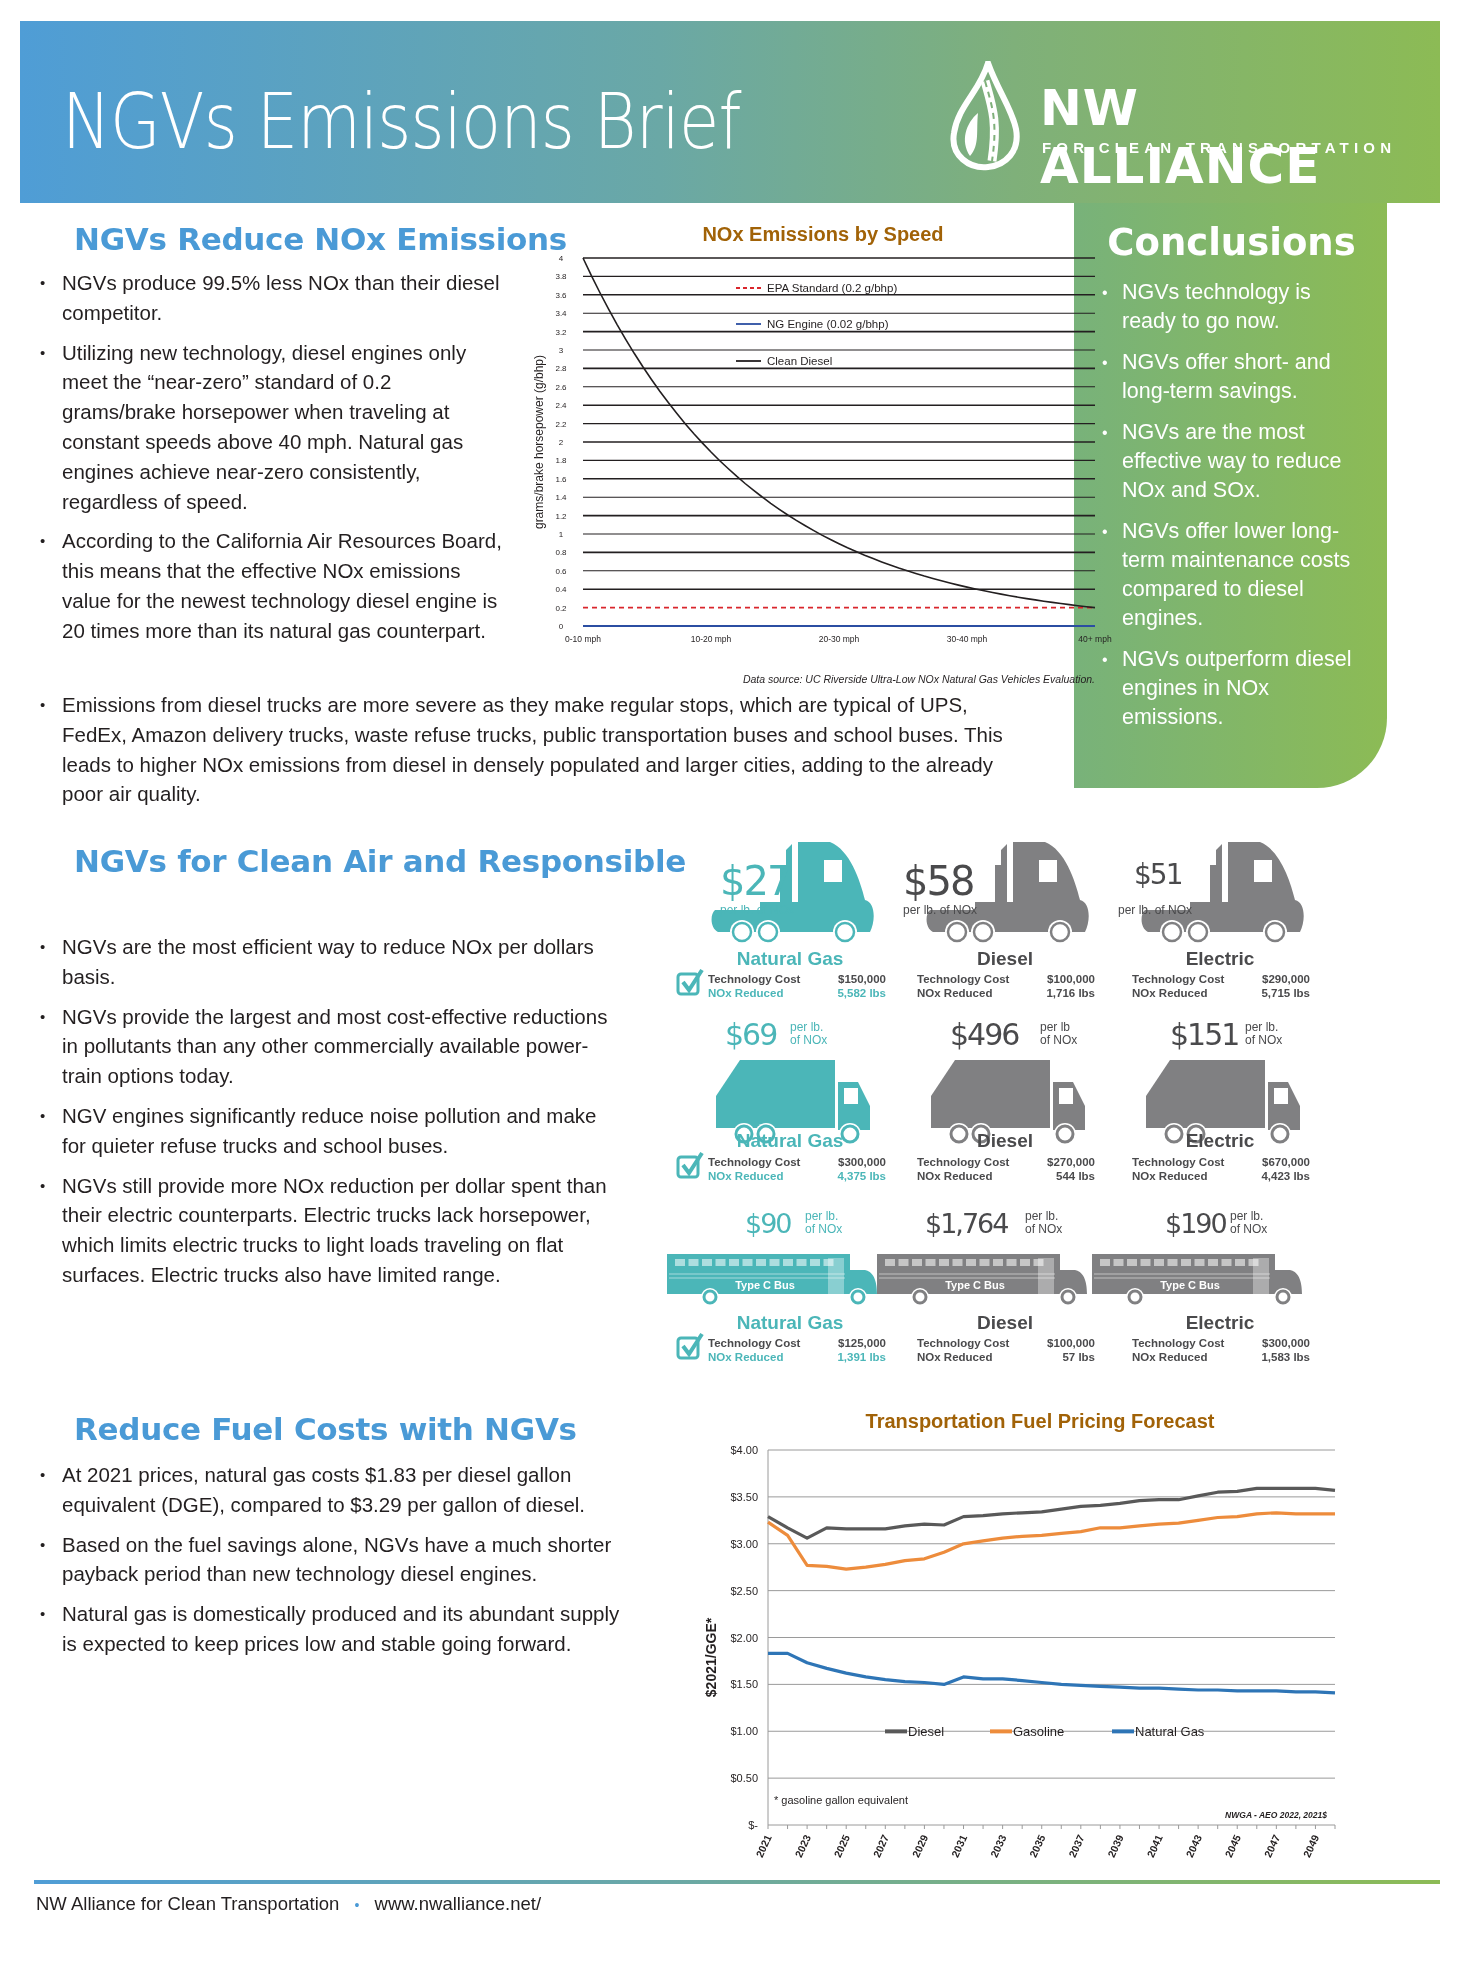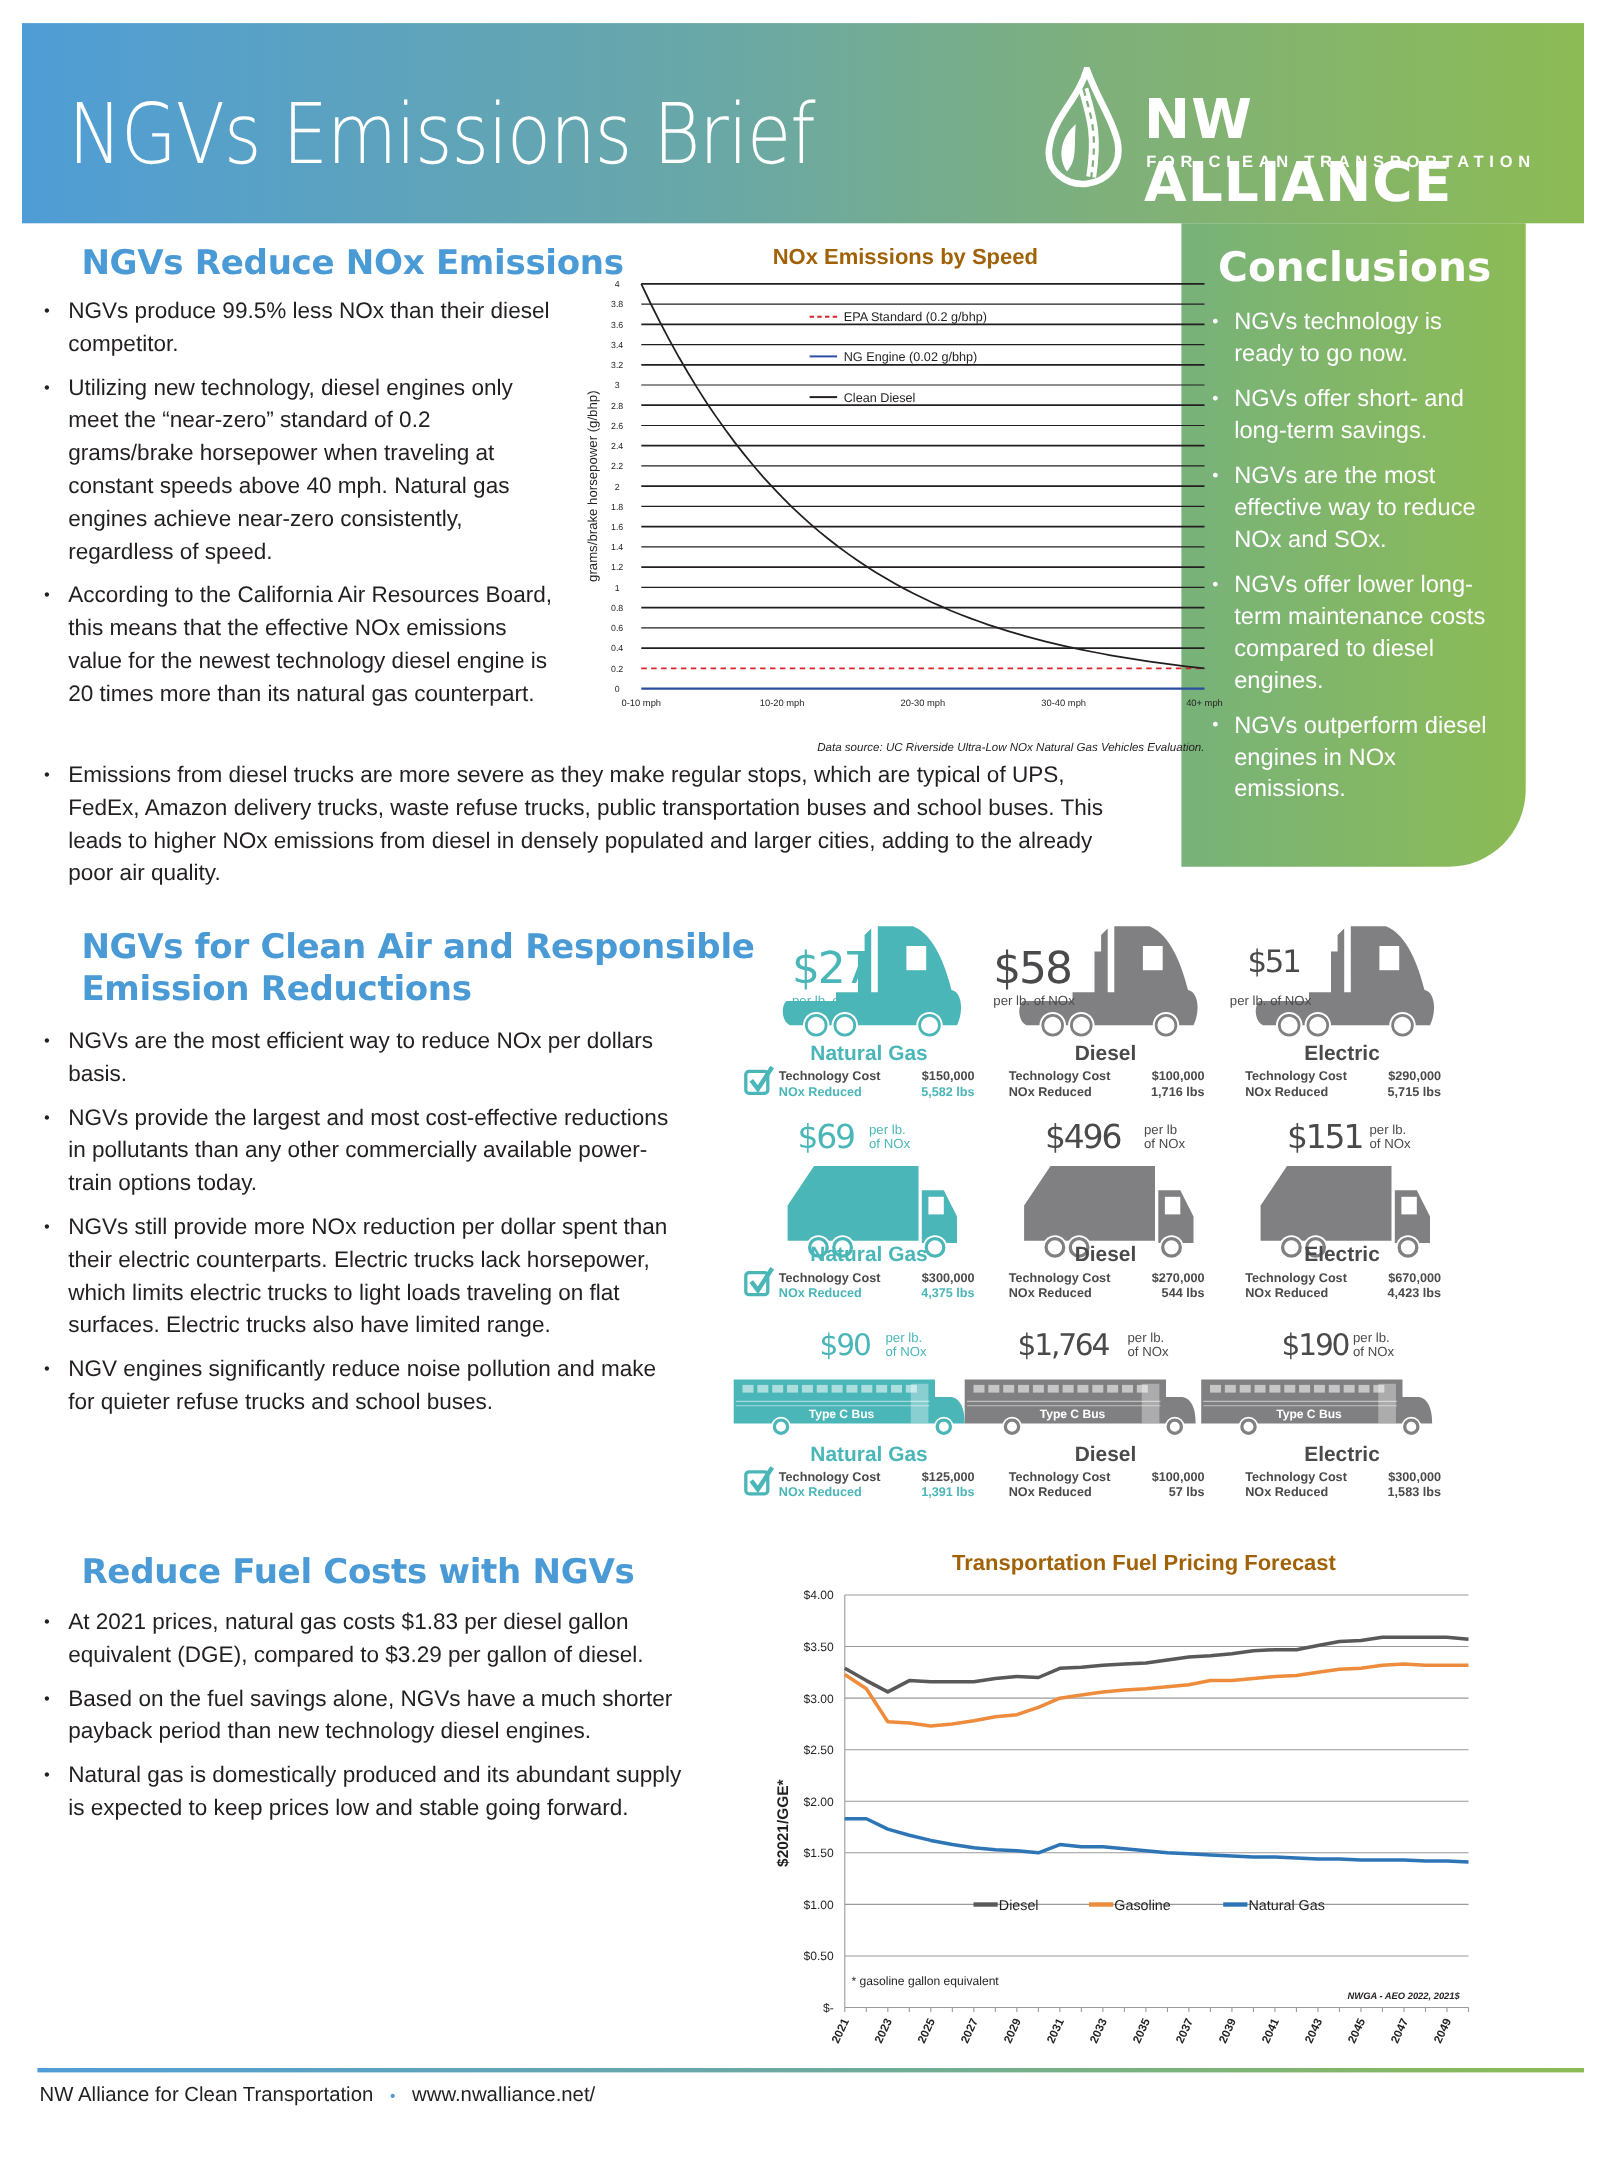--- a/index.html
+++ b/index.html
@@ -160,27 +160,26 @@
       <line x1="213" x2="238" y1="103" y2="103" stroke="#2b4ea2" stroke-width="1.8" stroke-dasharray="none"></line>
       <text x="244" y="107" font-size="11.5" fill="#231f20">NG Engine (0.02 g/bhp)</text>
       <line x1="213" x2="238" y1="140" y2="140" stroke="#231f20" stroke-width="1.8" stroke-dasharray="none"></line>
       <text x="244" y="144" font-size="11.5" fill="#231f20">Clean Diesel</text>
       <text x="572" y="462" font-size="10.5" fill="#231f20" font-style="italic" text-anchor="end">Data source: UC Riverside Ultra-Low NOx Natural Gas Vehicles Evaluation.</text>
     </svg>
 </div>
 
 <h2 class="sec-h" style="left:38px; top:842px;">
   <span>NGVs for Clean Air and Responsible</span><br>
-  <span>Emission Reductions</span>
 </h2>
 <ul class="bullets" style="left:38px; top:932px; width:575px;">
   <li>NGVs are the most efficient way to reduce NOx per dollars basis.</li>
   <li>NGVs provide the largest and most cost-effective reductions in pollutants than any other commercially available power-train options today.</li>
+  <li>NGV engines significantly reduce noise pollution and make for quieter refuse trucks and school buses.</li>
   <li>NGVs still provide more NOx reduction per dollar spent than their electric counterparts. Electric trucks lack horsepower, which limits electric trucks to light loads traveling on flat surfaces. Electric trucks also have limited range.</li>
-  <li>NGV engines significantly reduce noise pollution and make for quieter refuse trucks and school buses.</li>
 </ul>
 
 <div id="vehicles" style="position:absolute; left:680px; top:830px; width:680px; height:540px;">
     <div class="vehicle" style="left: 0px; top: 0px;">
       <div style="position:absolute;left:20px;top:10px;"><svg width="180" height="110" viewBox="0 0 180 110">
     <path d="M15 70 H60 V62 H80 V25 H86 V10 L92 4 L92 62 H98 V2 H130 C150 10 160 40 165 60 C175 62 176 80 170 92 H18 C10 88 10 74 15 70 Z" fill="#4bb6b8"></path>
     <rect x="124" y="20" width="18" height="22" fill="#fff"></rect>
     <circle cx="42" cy="92" r="12" fill="#fff"></circle>
           <circle cx="42" cy="92" r="9" fill="none" stroke="#4bb6b8" stroke-width="2.5"></circle>
     <circle cx="68" cy="92" r="12" fill="#fff"></circle>

